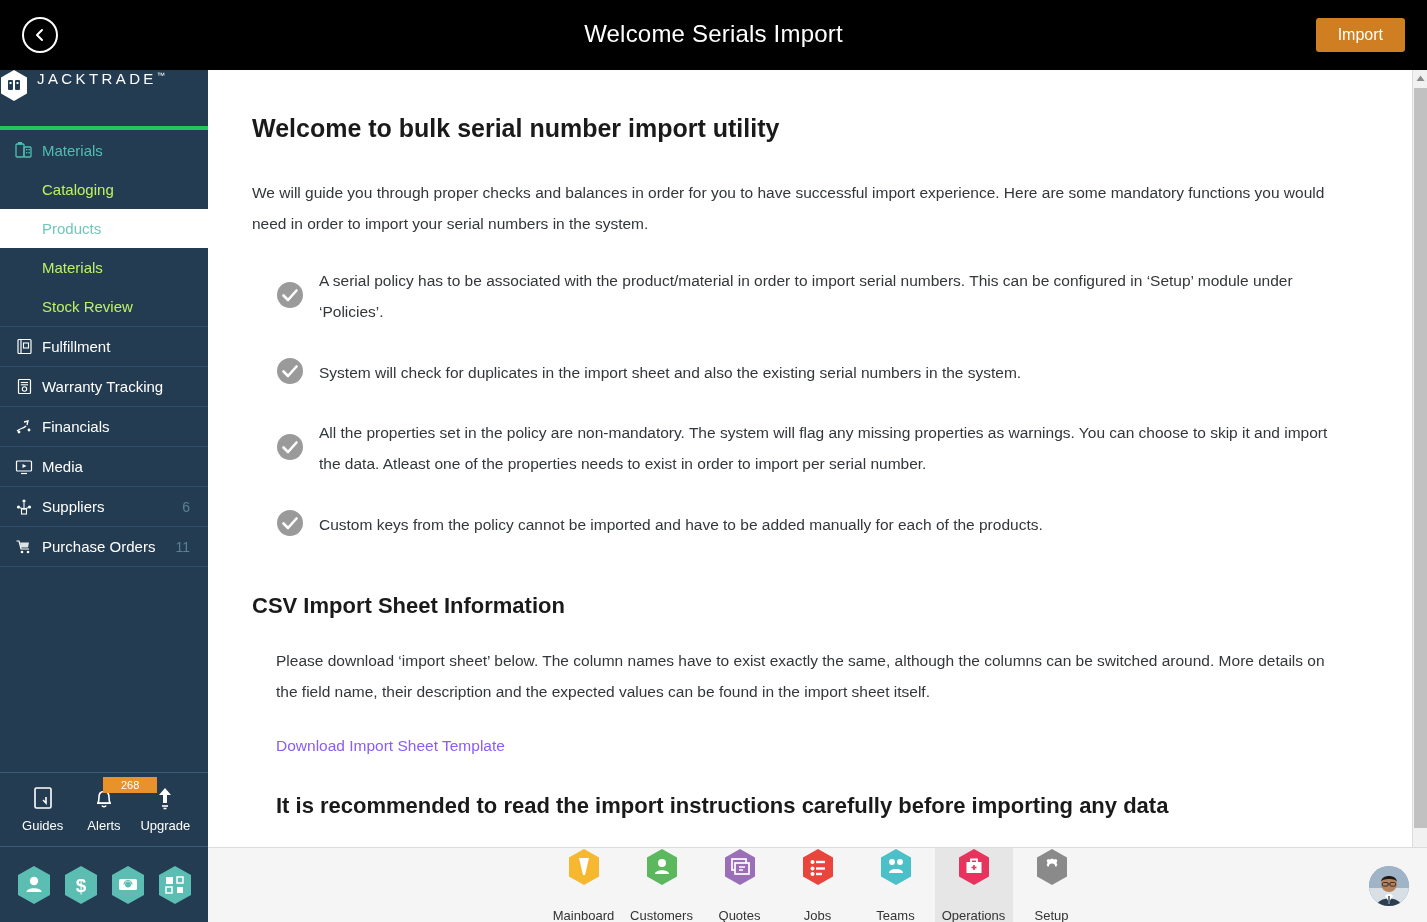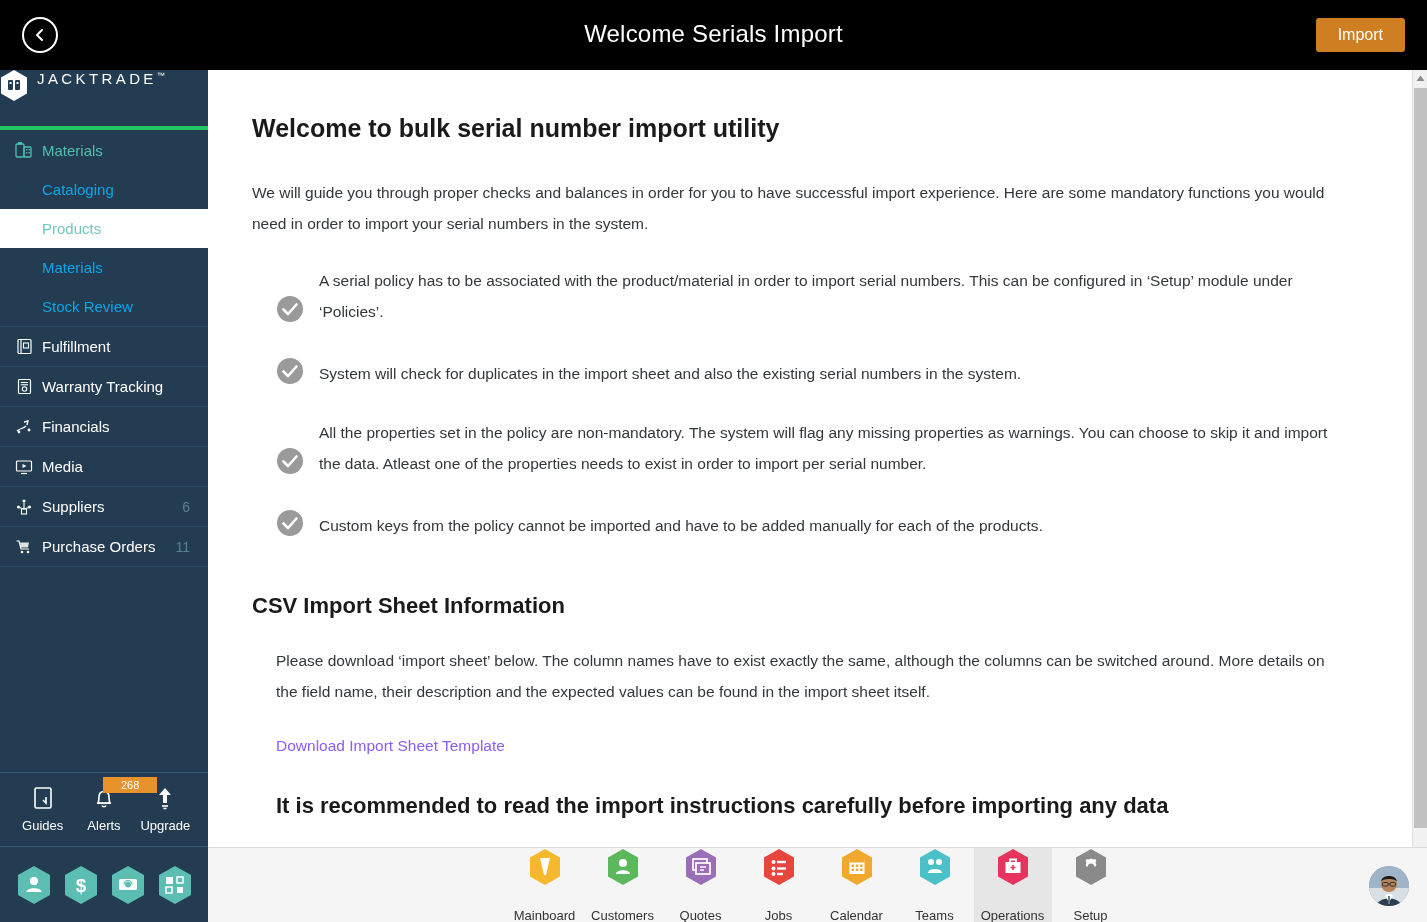--- a/index.html
+++ b/index.html
@@ -78,21 +78,21 @@
   .nav-item.no-border { border-bottom: none; }
   .nav-item .nav-icon {
     width: 20px; height: 20px; flex: none;
     margin-right: 8px;
     display: flex; align-items: center; justify-content: center;
   }
   .nav-sub {
     height: 39px;
     display: flex; align-items: center;
     padding-left: 42px;
-    color: #0ea5e9; font-size: 15px;
+    color: #bef264; font-size: 15px;
     cursor: pointer;
     border-bottom: none;
   }
   .nav-sub.active {
     background: #ffffff;
     color: #6fc7bc;
   }
   .nav-count {
     position: absolute; right: 18px;
     color: #5b8095; font-size: 14px;
@@ -137,21 +137,21 @@
     font-size: 25px; color: #1a1a1a;
     margin-bottom: 34px; font-weight: bold;
   }
   p.intro {
     font-size: 15.5px; color: #33373a;
     line-height: 31px; margin-bottom: 26px;
     max-width: 1100px;
   }
   ul.checks { list-style: none; padding-left: 24px; }
   ul.checks li {
-    display: flex; align-items: flex-end;
+    display: flex; align-items: center;
     margin-bottom: 28px;
   }
   .check-icon { flex: none; margin-right: 15px; margin-top: 2px; }
   .check-text {
     font-size: 15.5px; color: #33373a; line-height: 31px;
     max-width: 1030px;
   }
   h2.subtitle {
     font-size: 22px; color: #1a1a1a; font-weight: bold;
     margin-top: 52px; margin-bottom: 26px;
@@ -520,38 +520,20 @@
           <rect x="15" y="12.8" width="9" height="2.4" fill="#ffffff"></rect>
           <circle cx="11.5" cy="20.5" r="2" fill="#ffffff"></circle>
           <rect x="15" y="19.3" width="9" height="2.4" fill="#ffffff"></rect>
           <circle cx="11.5" cy="26" r="2" fill="#ffffff"></circle>
           <rect x="15" y="24.8" width="6" height="2.4" fill="#ffffff"></rect>
         </svg>
       </span>
       <span class="tb-label">Jobs</span>
     </div>
 
-    <div class="tb-item">
-      <span>
-        <svg width="34" height="38" viewBox="0 0 34 38">
-          <polygon points="17,1 32,9.5 32,28.5 17,37 2,28.5 2,9.5" fill="#f0a92e"></polygon>
-          <rect x="9.5" y="11" width="15" height="15" fill="#ffffff"></rect>
-          <rect x="9.5" y="11" width="15" height="3.5" fill="#f0a92e"></rect>
-          <g fill="#f0a92e">
-            <rect x="11.5" y="16.5" width="2.5" height="2.5"></rect>
-            <rect x="15.8" y="16.5" width="2.5" height="2.5"></rect>
-            <rect x="20.1" y="16.5" width="2.5" height="2.5"></rect>
-            <rect x="11.5" y="20.5" width="2.5" height="2.5"></rect>
-            <rect x="15.8" y="20.5" width="2.5" height="2.5"></rect>
-            <rect x="20.1" y="20.5" width="2.5" height="2.5"></rect>
-          </g>
-        </svg>
-      </span>
-      <span class="tb-label">Calendar</span>
-    </div>
 
     <div class="tb-item">
       <span>
         <svg width="34" height="38" viewBox="0 0 34 38">
           <polygon points="17,1 32,9.5 32,28.5 17,37 2,28.5 2,9.5" fill="#4bc0c8"></polygon>
           <circle cx="13" cy="14" r="3" fill="#ffffff"></circle>
           <circle cx="21" cy="14" r="3" fill="#ffffff"></circle>
           <path d="M10 25 C10 19.5, 24 19.5, 24 25 Z" fill="#ffffff"></path>
         </svg>
       </span>

